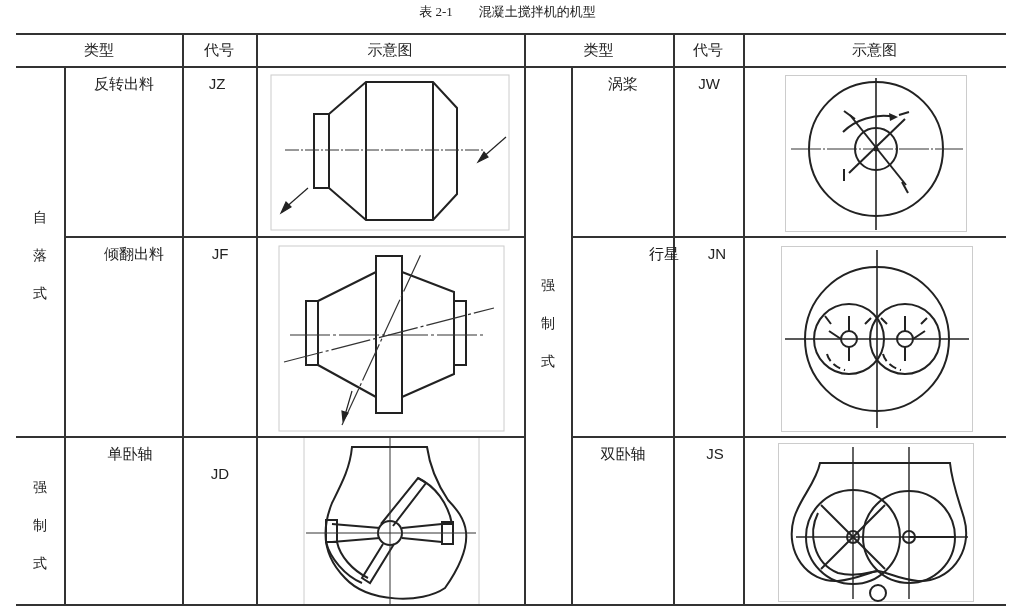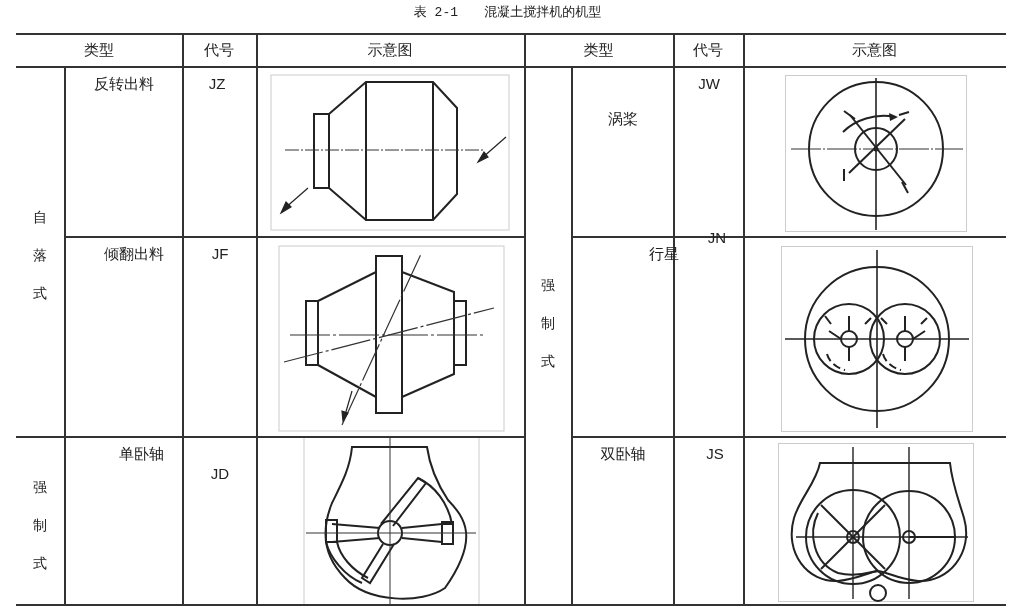--- a/index.html
+++ b/index.html
@@ -1,20 +1,20 @@
 <!DOCTYPE html>
 <html><head>
 <meta charset="utf-8">
 <style>
   html, body { margin:0; padding:0; background:#ffffff; }
   body { width:1015px; height:616px; position:relative; overflow:hidden;
          font-family: "DejaVu Sans", "Liberation Sans", sans-serif; color:#222; }
   .caption { position:absolute; top:3px; left:0; width:1015px; text-align:center;
              font-size:13px; color:#222; }
-  .caption .num { font-family: Liberation Mono, monospace; margin-right:22px; }
+  .caption .num { font-family: Liberation Serif, serif; margin-right:22px; }
   .line { position:absolute; background:#333; }
   .h { height:2px; }
   .v { width:2px; }
   .txt { position:absolute; font-size:15px; text-align:center; color:#222; }
   .code { font-family: "Liberation Sans", sans-serif; font-size:15px; }
   .vtxt { position:absolute; font-size:14px; text-align:center; width:30px; line-height:38px; color:#222; }
   .fig { position:absolute; }
   .fig svg { display:block; }
 </style>
 </head>
@@ -61,27 +61,27 @@
 <div class="vtxt" style="top:266px;left:533px;">
   <div>强</div>
   <div>制</div>
   <div>式</div>
 </div>
 
 <div class="txt" style="top:75px;left:66px;width:116px;font-family:Liberation Mono, monospace;">反转出料</div>
 <div class="txt code" style="top:75px;left:184px;width:66px;">JZ</div>
 <div class="txt" style="top:245px;left:66px;width:136px;">倾翻出料</div>
 <div class="txt code" style="top:245px;left:184px;width:72px;">JF</div>
-<div class="txt" style="top:445px;left:64px;width:100px;text-align:right;">单卧轴</div>
+<div class="txt" style="top:445px;left:80px;width:100px;">单卧轴</div>
 <div class="txt code" style="top:445px;left:184px;width:72px;margin-top:20px;">JD</div>
 
-<div class="txt" style="top:75px;left:573px;width:100px;margin-top:35px;">涡桨</div>
+<div class="txt" style="top:75px;left:573px;width:100px;">涡桨</div>
 <div class="txt code" style="top:75px;left:675px;width:68px;">JW</div>
 <div class="txt" style="top:245px;left:573px;width:100px;margin-left:41px;">行星</div>
-<div class="txt code" style="top:229px;left:675px;width:84px;">JN</div>
+<div class="txt code" style="top:245px;left:675px;width:84px;">JN</div>
 <div class="txt" style="top:445px;left:573px;width:100px;">双卧轴</div>
 <div class="txt code" style="top:445px;left:675px;width:80px;">JS</div>
 
 <div class="fig" style="left:270px;top:74px;">
   <svg width="240" height="158" viewBox="0 0 240 158">
     <rect x="1" y="1" width="238" height="155" fill="none" stroke="#ccc" stroke-width="1"></rect>
     <g fill="none" stroke="#222" stroke-width="2">
       <rect x="44" y="40" width="15" height="74"></rect>
       <path d="M59 40 L96 8 L163 8 L187 34 L187 120 L163 146 L96 146 L59 114"></path>
       <line x1="96" y1="8" x2="96" y2="146"></line>

